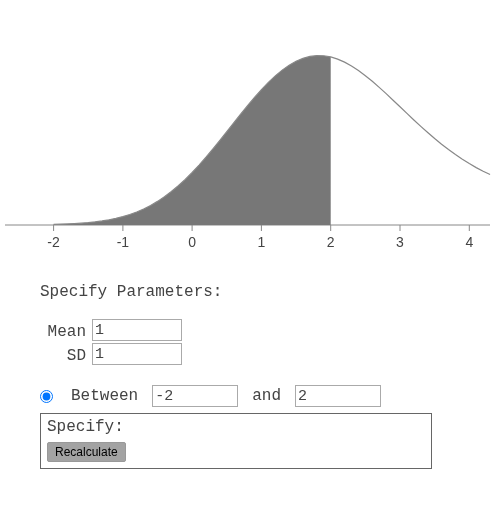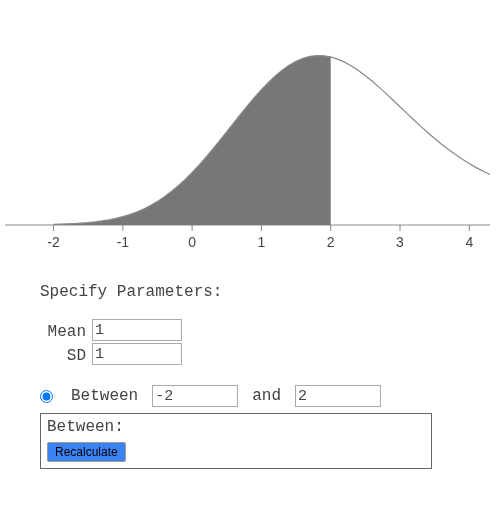--- a/index.html
+++ b/index.html
@@ -67,21 +67,21 @@
   .results-line {
     display: flex;
     align-items: center;
     gap: 4px;
     margin: 2px 0 4px 0;
   }
   button {
     font-family: sans-serif;
     font-size: 12px;
     padding: 2px 7px;
-    background: #3b82f6;
+    background: #a3a3a3;
     border: 1px solid #999;
     border-radius: 2px;
     cursor: pointer;
   }
   .tick-label {
     font-family: sans-serif;
     font-size: 14px;
     fill: #444;
     text-anchor: middle;
   }
@@ -127,18 +127,18 @@
 
   <div class="between-row">
     <input type="radio" checked="" style="">
     <span>Between</span>
     <input type="text" class="w80" value="-2" style="">
     <span>and</span>
     <input type="text" class="w80" value="2" style="">
   </div>
 
   <div class="results-box">
-    <div>Between:</div>
+    <div>Specify:</div>
     <div class="results-line">
     </div>
     <button>Recalculate</button>
   </div>
 </div>
 
 </body></html>

